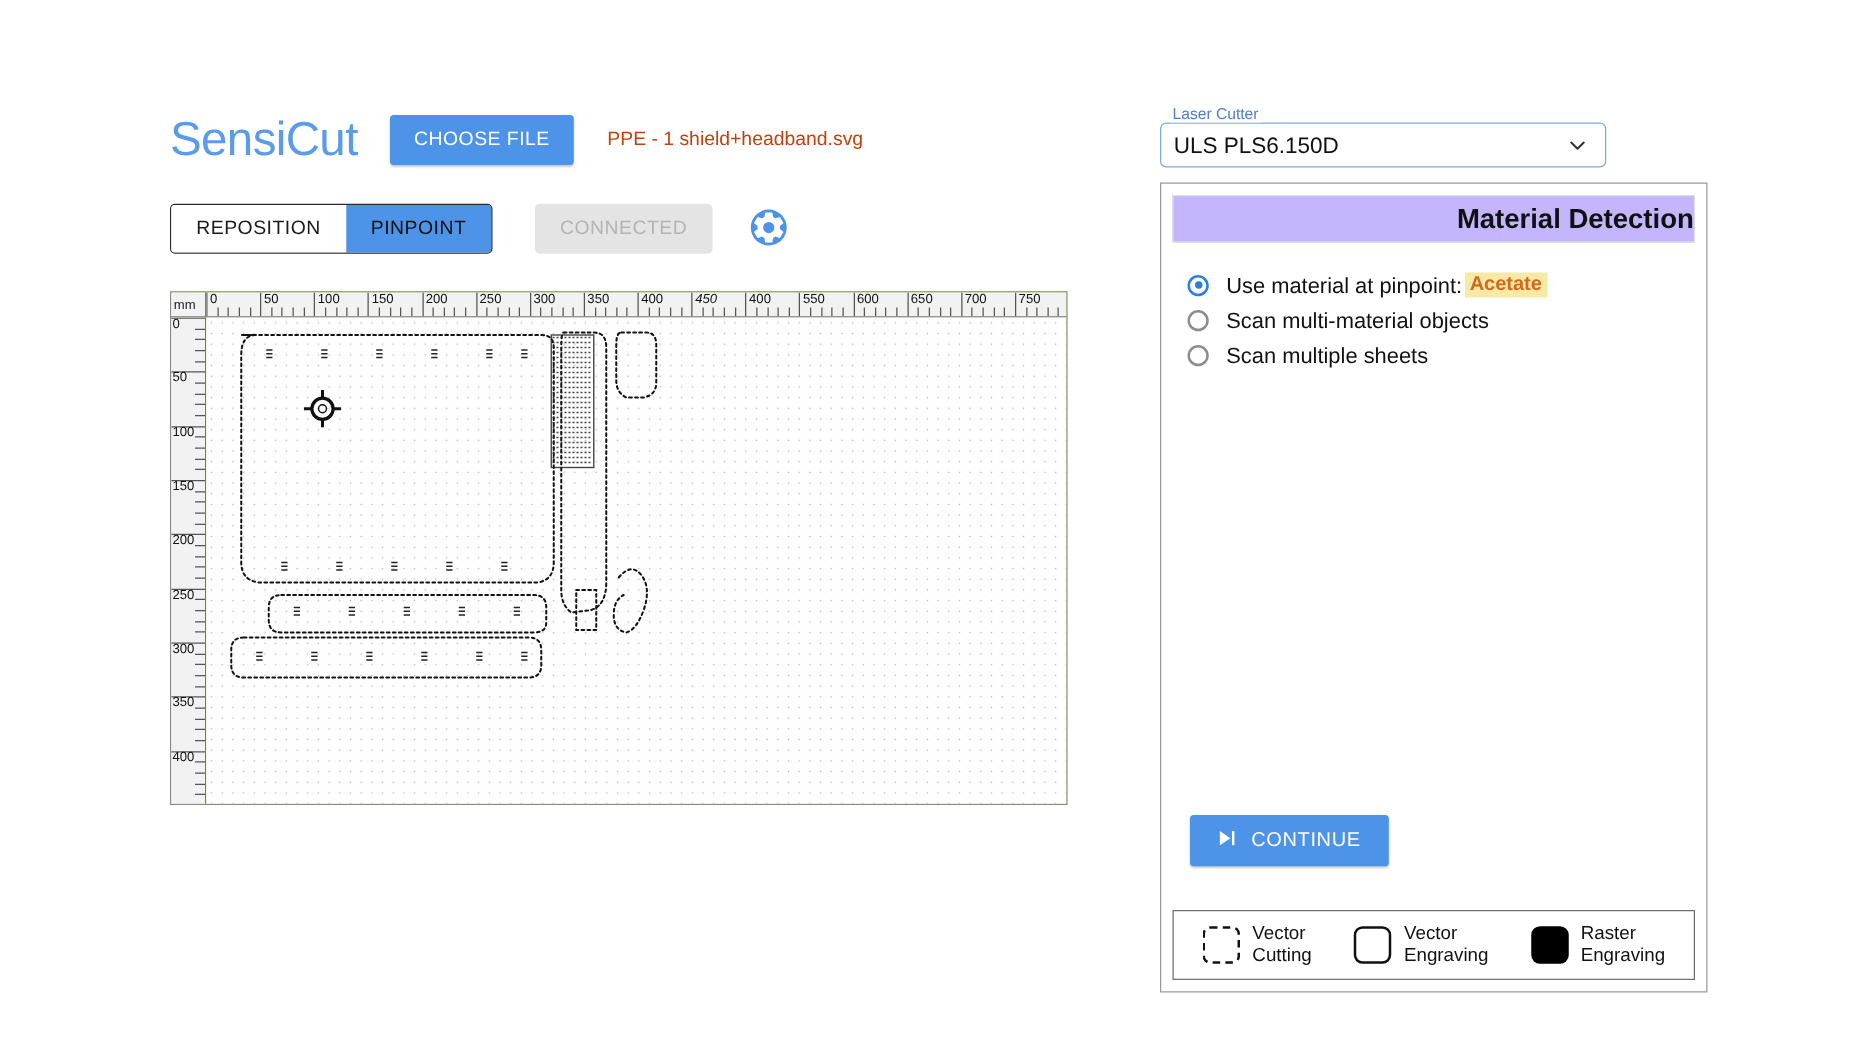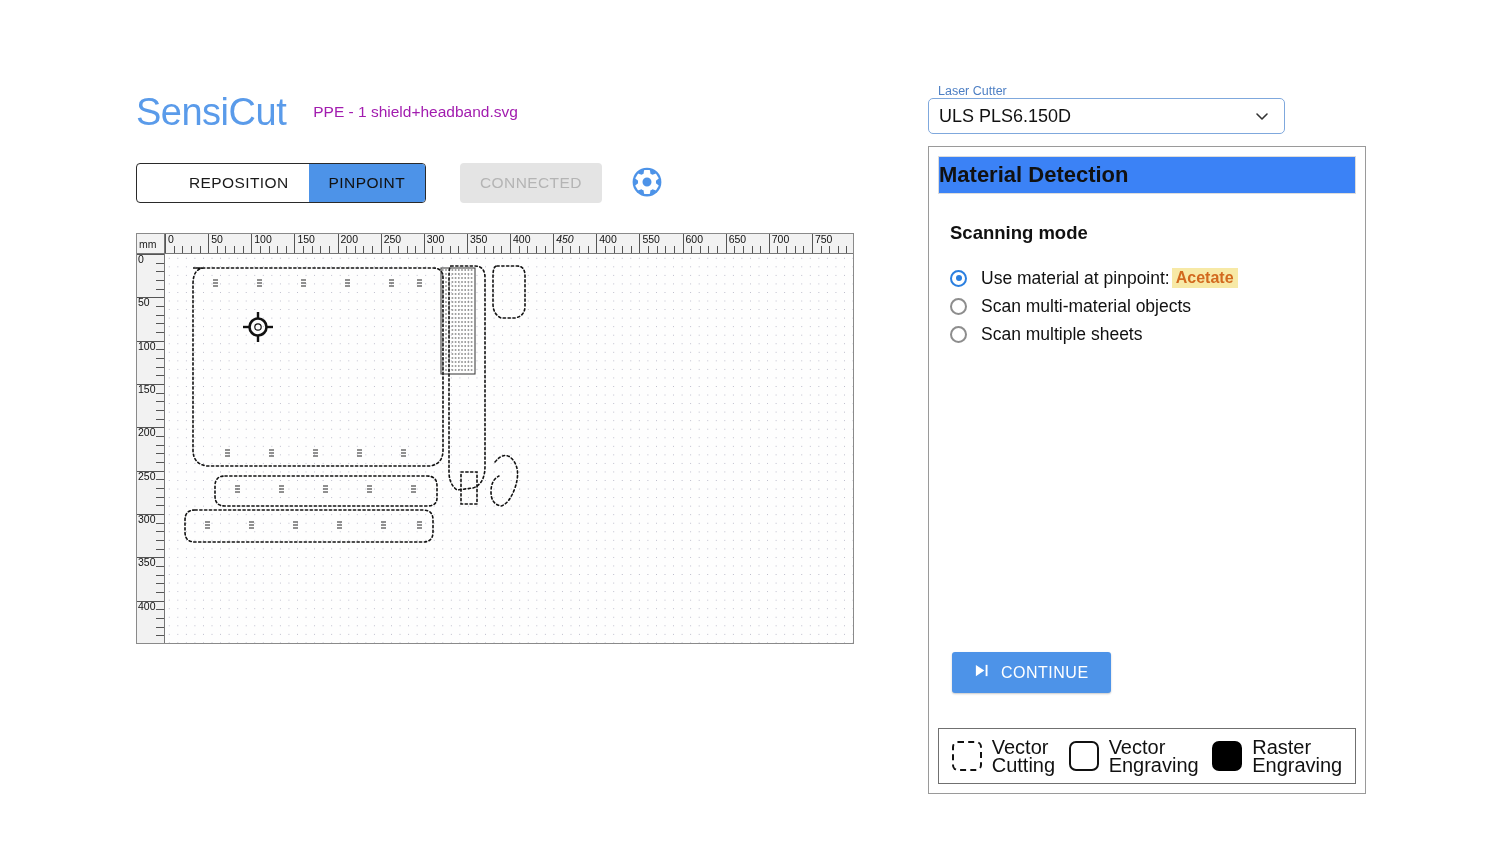--- a/index.html
+++ b/index.html
@@ -24,28 +24,28 @@
     margin-left: 26px;
     background: #4d93e8; color: #ffffff;
     border: none; border-radius: 3px;
     padding: 0 19px; height: 40px;
     font-size: 15.5px; font-family: "Liberation Sans", sans-serif;
     letter-spacing: 0.4px; cursor: pointer;
     display: flex; align-items: center;
     box-shadow: 0 1px 2px rgba(0,0,0,0.22);
   }
   #file-name {
-    margin-left: 27px; font-size: 15.5px; color: #a21caf;
+    margin-left: 27px; font-size: 15.5px; color: #c2410c;
   }
 
   
   #mode-row { display: flex; align-items: center; margin-top: 23px; }
   #mode-toggle {
     display: flex; border: 1px solid #2a2a2a; border-radius: 4px;
-    overflow: hidden; height: 40px; padding-left: 32px;
+    overflow: hidden; height: 40px;
   }
   .mode-btn {
     display: flex; align-items: center; justify-content: center;
     font-size: 15.5px; letter-spacing: 0.4px;
     padding: 0 20px; cursor: pointer; border: none;
     font-family: "Liberation Sans", sans-serif; color: #1a1a1a;
   }
   .mode-btn.inactive { background: #ffffff; }
   .mode-btn.active { background: #4d93e8; color: #111111; }
   #connected-button {
@@ -123,22 +123,22 @@
     position: absolute; right: 96px; top: 24px;
     pointer-events: none;
   }
 
   #material-panel {
     margin-top: 12px; width: 438px; height: 648px;
     border: 1px solid #9a9a9a; background: #ffffff;
     padding: 9px; position: relative;
   }
   #panel-title-bar {
-    background: #3b82f6; border: 1px solid #dcdcdc;
-    height: 38px; display: flex; align-items: center; justify-content: flex-start;
+    background: #c4b5fd; border: 1px solid #dcdcdc;
+    height: 38px; display: flex; align-items: center; justify-content: flex-end;
   }
   #panel-title { font-size: 22px; font-weight: bold; color: #111; }
 
   #scanning-mode-heading {
     margin: 28px 0 0 12px; font-size: 18.5px; font-weight: bold; color: #111;
   }
   #scan-options { margin: 20px 0 0 4px; }
   .scan-option { display: flex; align-items: center; height: 28px; cursor: pointer; }
   .radio {
     width: 17px; height: 17px; border-radius: 50%;
@@ -166,41 +166,42 @@
     box-shadow: 0 1px 2px rgba(0,0,0,0.22);
   }
 
   #legend-bar {
     position: absolute; left: 9px; right: 9px; bottom: 9px;
     height: 56px; border: 1px solid #707070; background: #fff;
     display: flex; align-items: center; justify-content: space-around;
     padding: 0 6px;
   }
   .legend-item { display: flex; align-items: center; gap: 10px; }
-  .legend-text { font-size: 20px; color: #111; line-height: 18px; text-align: left; }
+  .legend-text { font-size: 15px; color: #111; line-height: 18px; text-align: left; }
   .sw-vector-cut {
     width: 30px; height: 30px; border: 2.5px dashed #111; border-radius: 6px;
   }
   .sw-vector-eng {
     width: 30px; height: 30px; border: 2.5px solid #111; border-radius: 7px;
     background: #fff;
   }
   .sw-raster-eng {
     width: 30px; height: 30px; background: #000; border-radius: 7px;
   }
 </style>
 </head>
 <body>
 
 <div id="root">
 
   <div id="left-column">
 
     <div id="app-header">
       <div id="app-title">SensiCut</div>
+      <button id="choose-file-button">CHOOSE FILE</button>
       <div id="file-name">PPE - 1 shield+headband.svg</div>
     </div>
 
     <div id="mode-row">
       <div id="mode-toggle">
         <button class="mode-btn inactive">REPOSITION</button>
         <button class="mode-btn active">PINPOINT</button>
       </div>
       <button id="connected-button">CONNECTED</button>
       <button id="settings-gear-button">
@@ -540,21 +541,20 @@
           <path d="M3 6 L8 11 L13 6" fill="none" stroke="#333" stroke-width="1.6" stroke-linecap="round" stroke-linejoin="round"></path>
         </svg>
       </span>
     </div>
 
     <div id="material-panel">
       <div id="panel-title-bar">
         <div id="panel-title">Material Detection</div>
       </div>
 
-      <div id="scanning-mode-heading">Scanning mode</div>
 
       <div id="scan-options">
         <label class="scan-option">
           <span class="radio checked"></span>
           <span class="scan-label">Use material at pinpoint:</span>
           <span class="material-highlight">Acetate</span>
         </label>
         <label class="scan-option">
           <span class="radio"></span>
           <span class="scan-label">Scan multi-material objects</span>

